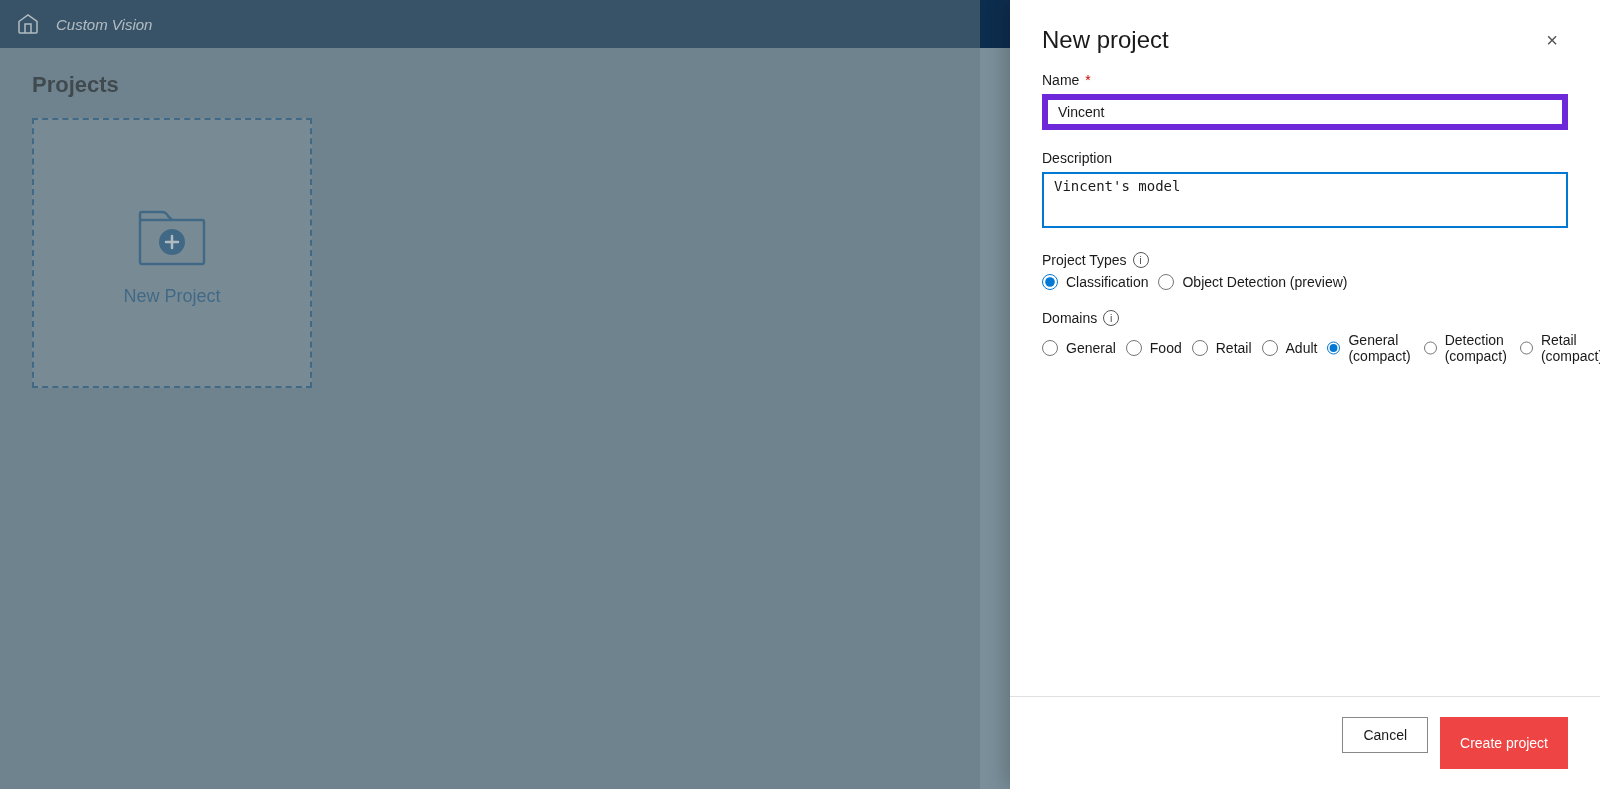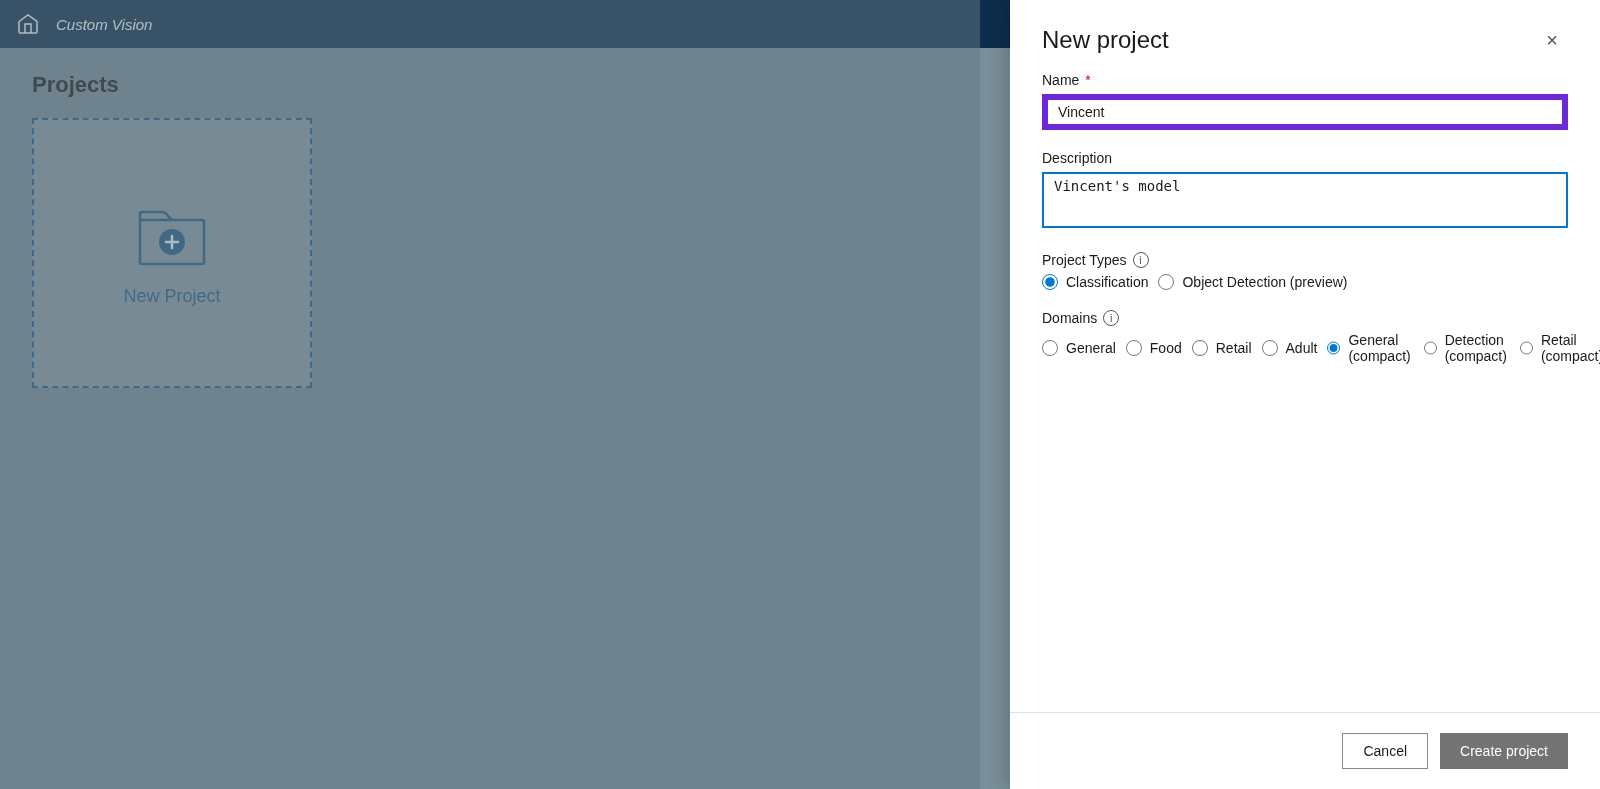--- a/index.html
+++ b/index.html
@@ -218,23 +218,23 @@
       height: 36px;
       padding: 0 20px;
       background: #fff;
       border: 1px solid #888;
       font-size: 14px;
       color: #1a1a1a;
       cursor: pointer;
     }
 
     .btn-create {
-      height: 36px;
+      height: 52px;
       padding: 8px 20px;
-      background: #737373;
+      background: #ef4444;
       border: none;
       font-size: 14px;
       color: #fff;
       cursor: pointer;
     }
   </style>
 </head>
 <body>
 
 <div class="navbar">

